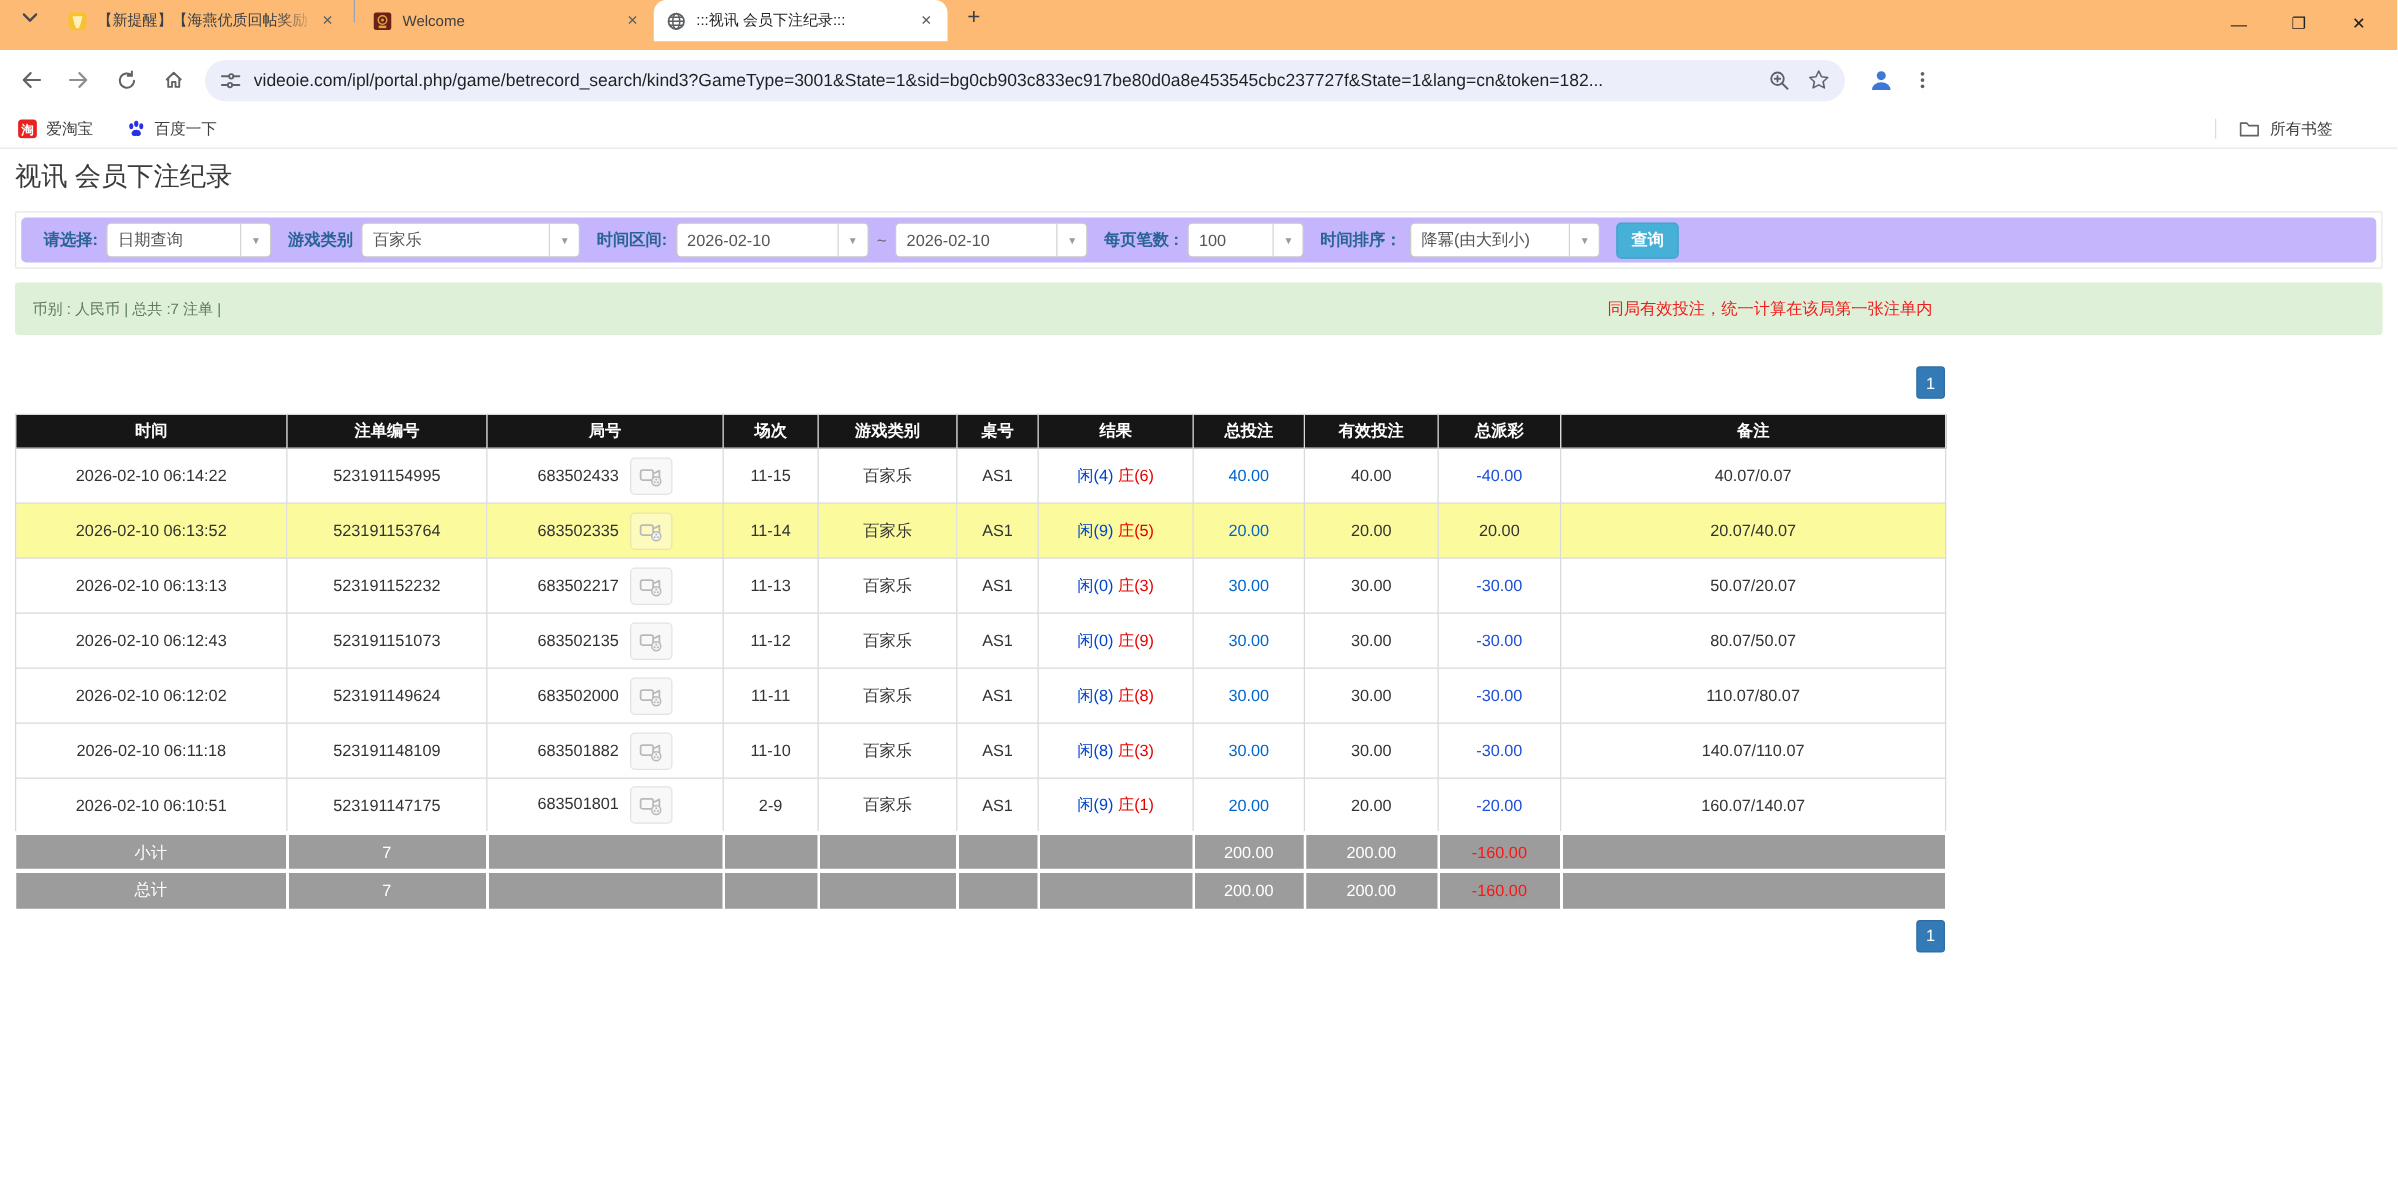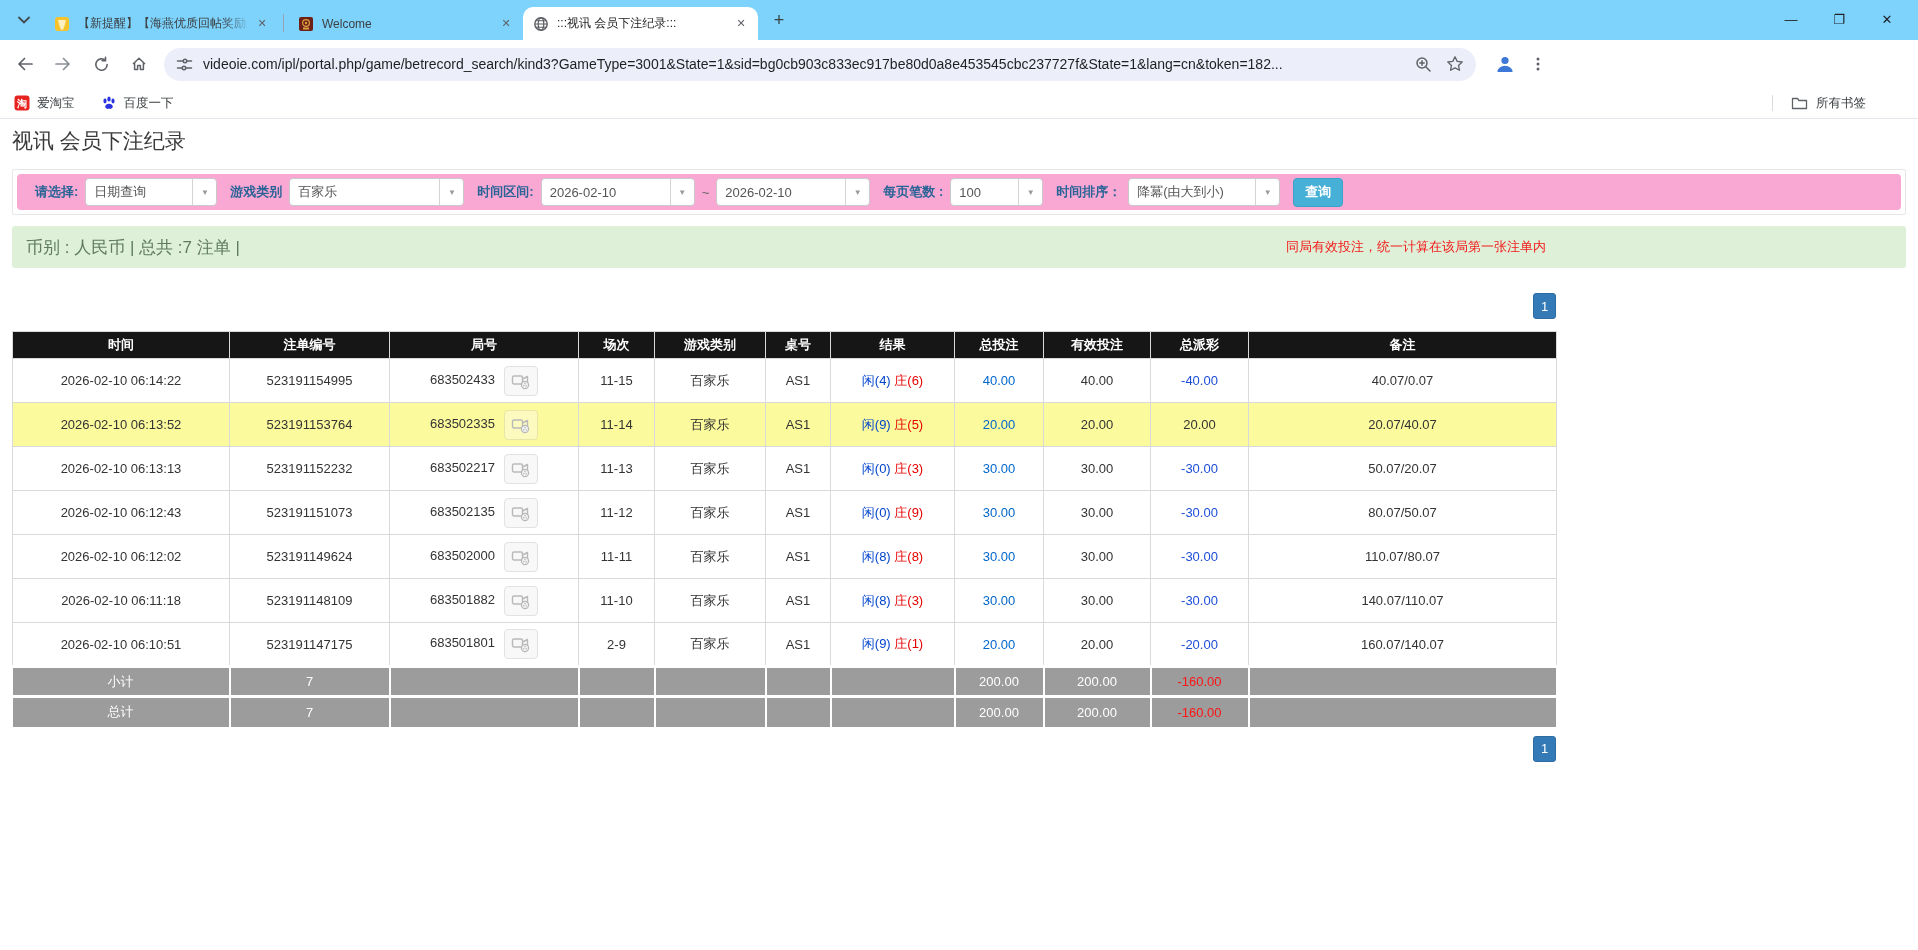--- a/index.html
+++ b/index.html
@@ -1,20 +1,20 @@
 <!DOCTYPE html>
 <html><head>
 <meta charset="utf-8">
 <style>
   * { box-sizing: border-box; margin: 0; padding: 0; }
   html,body { width:1918px; height:950px; overflow:hidden; background:#fff;
     font-family:"Liberation Sans","DejaVu Sans",sans-serif; }
 
   
-  .tabstrip { height:40px; background:#7dd3fc; display:flex; align-items:flex-end; position:relative; }
+  .tabstrip { height:40px; background:#fdba74; display:flex; position:relative; }
   .tab-search-btn { width:28px; height:28px; margin:0 6px 6px 10px; display:flex; align-items:center; justify-content:center; border-radius:50%; color:#45494f; font-size:14px; }
   .tab { width:235px; height:33px; display:flex; align-items:center; padding:0 8px 0 10px; color:#3c4043; font-size:12px; position:relative; }
   .tab.active { background:#fff; border-radius:10px 10px 0 0; color:#1d1e20; }
   .tab .favicon { width:16px; height:16px; flex:none; margin-right:8px; }
   .tab .tab-title { flex:1; white-space:nowrap; overflow:hidden;
     -webkit-mask-image:linear-gradient(to right,#000 82%,transparent); mask-image:linear-gradient(to right,#000 82%,transparent); }
   .tab .tab-close { width:18px; height:18px; flex:none; display:flex; align-items:center; justify-content:center; border-radius:50%; color:#5f6368; font-size:11px; }
   .tab-sep { width:1px; height:18px; background:#9aa2b5; margin:0 4px 8px 4px; }
   .newtab-btn { width:26px; height:26px; margin:0 0 7px 8px; display:flex; align-items:center; justify-content:center; font-size:18px; color:#3c4043; border-radius:50%; }
   .win-controls { position:absolute; right:14px; top:6px; display:flex; gap:14px; }
@@ -30,30 +30,30 @@
   .bookmarks { height:31px; background:#fff; border-bottom:1px solid #e5e7ec; display:flex; align-items:center; padding:0 14px; font-size:12.5px; color:#3c4043; }
   .bm-item { display:flex; align-items:center; gap:7px; margin-right:26px; }
   .bm-right { margin-left:auto; display:flex; align-items:center; gap:8px; padding-right:38px; }
   .bm-divider { width:1px; height:16px; background:#d9dbe0; margin-right:10px; }
 
   
   .page { padding:0 12px; }
   .page-title { font-size:21px; font-weight:400; color:#3a3a3a; margin:8px 0 14px 0; }
 
   .filter-outer { border:1px solid #e6e6e6; border-radius:2px; padding:4px; }
-  .filter-bar { background:#f9a8d4; border-radius:4px; height:36px; display:flex; align-items:center; padding:0 10px; gap:7px; }
+  .filter-bar { background:#c4b5fd; border-radius:4px; height:36px; display:flex; align-items:center; padding:0 10px; gap:7px; }
   .f-label { color:#2a6496; font-weight:bold; font-size:13px; margin-left:6px; }
   .select { background:#fff; border:1px solid #c9c9c9; border-radius:4px; height:28px; display:flex; align-items:center; font-size:13px; color:#555; }
   .select .sel-val { padding:0 8px; flex:1; white-space:nowrap; }
   .select .sel-caret { width:24px; align-self:stretch; border-left:1px solid #d5d5d5; display:flex; align-items:center; justify-content:center; color:#9a9a9a; font-size:8px; }
   .tilde { color:#666; font-size:13px; }
   .search-btn { background:#47b0d6; border:1px solid #39a3c9; color:#fff; font-size:13px; font-weight:bold; border-radius:4px; height:29px; padding:0 11px; margin-left:6px; cursor:pointer; }
 
   .status-bar { margin-top:11px; background:#dff0d8; border-radius:3px; height:42px; display:flex; align-items:center; padding:0 14px; position:relative; }
-  .status-left { color:#5f7a5f; font-size:17px; }
+  .status-left { color:#5f7a5f; font-size:12px; }
   .status-right { position:absolute; right:360px; color:#f21a1a; font-size:13px; }
 
   .pager-row { width:1544px; display:flex; justify-content:flex-end; }
   .pager-top { margin-top:25px; margin-bottom:12px; }
   .pager-bottom { margin-top:9px; }
   .page-btn { min-width:23px; height:26px; background:#337ab7; border:1px solid #2e6da4; border-radius:3px; color:#fff; font-size:13px; display:flex; align-items:center; justify-content:center; padding:0 6px; }
 
   table.bet-table { width:1544px; border-collapse:collapse; table-layout:fixed; font-size:13px; color:#333; }
   .bet-table th { background:#161616; color:#fff; font-weight:bold; height:27px; border:1px solid #d9d9d9; padding:0 2px; }
   .bet-table td { background:#fff; border:1px solid #d9d9d9; height:44px; text-align:center; padding:0 4px; overflow:hidden; }

